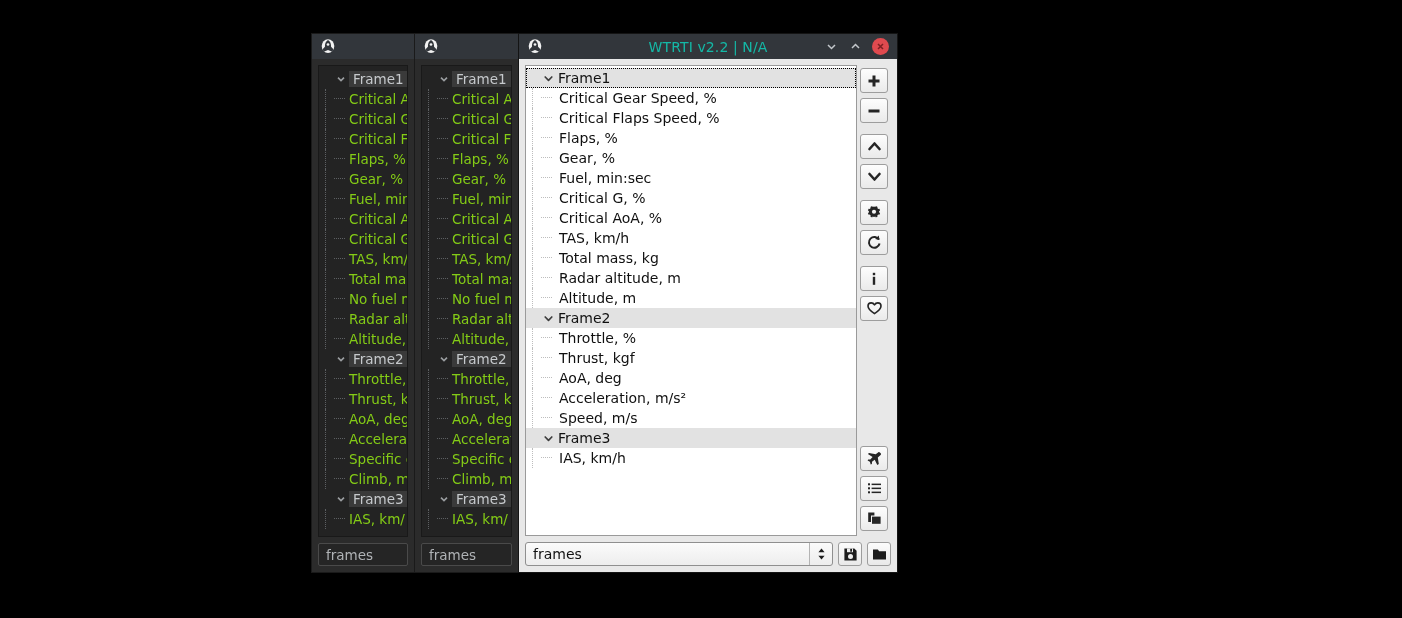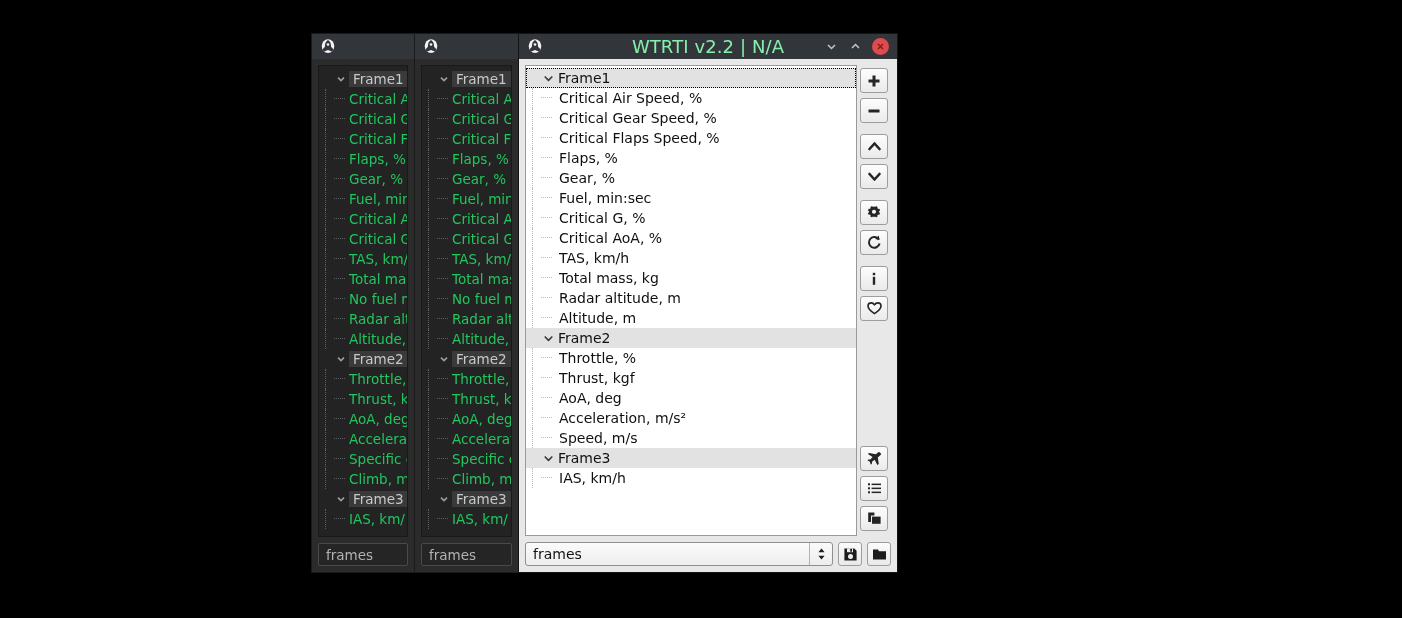--- a/index.html
+++ b/index.html
@@ -39,22 +39,22 @@
     width: 18px;
     height: 18px;
     margin-left: 3px;
     flex: 0 0 18px;
     display: block;
   }
   .title-text {
     position: absolute;
     left: 0; right: 0;
     text-align: center;
-    color: #86efac;
-    font-size: 18px;
+    color: #14b8a6;
+    font-size: 14px;
     font-family: "DejaVu Sans", sans-serif;
     pointer-events: none;
     letter-spacing: 0.1px;
   }
   .title-buttons {
     margin-left: auto;
     display: flex;
     align-items: center;
     gap: 9px;
     padding-right: 4px;
@@ -90,21 +90,21 @@
     background: #232323;
     border: 1px solid #191919;
     overflow: hidden;
     padding-top: 3px;
     box-sizing: border-box;
   }
   .bg-row {
     height: 20px;
     display: flex;
     align-items: center;
-    color: #22c55e;
+    color: #84cc16;
     font-size: 13.5px;
     white-space: nowrap;
     box-sizing: border-box;
   }
   .bg-row.group { color: #c6c9cc; }
   .bg-row.group .lbl {
     background: #3a3a3a;
     padding: 0 4px;
   }
   .bg-combo {
@@ -601,25 +601,20 @@
               <span class="twisty">
                 <svg width="11" height="11" viewBox="0 0 11 11">
                   <path d="M2.2 4 L5.5 7.3 L8.8 4" fill="none" stroke="#3d3d3d" stroke-width="1.7" stroke-linecap="round" stroke-linejoin="round"></path>
                 </svg>
               </span>
               <span class="lbl">Frame1</span>
             </div>
             <div class="tree-row leaf">
               <span class="indent-guide dotted"></span>
               <span class="elbow"></span>
-              <span class="lbl">Critical Air Speed, %</span>
-            </div>
-            <div class="tree-row leaf">
-              <span class="indent-guide dotted"></span>
-              <span class="elbow"></span>
               <span class="lbl">Critical Gear Speed, %</span>
             </div>
             <div class="tree-row leaf">
               <span class="indent-guide dotted"></span>
               <span class="elbow"></span>
               <span class="lbl">Critical Flaps Speed, %</span>
             </div>
             <div class="tree-row leaf">
               <span class="indent-guide dotted"></span>
               <span class="elbow"></span>

